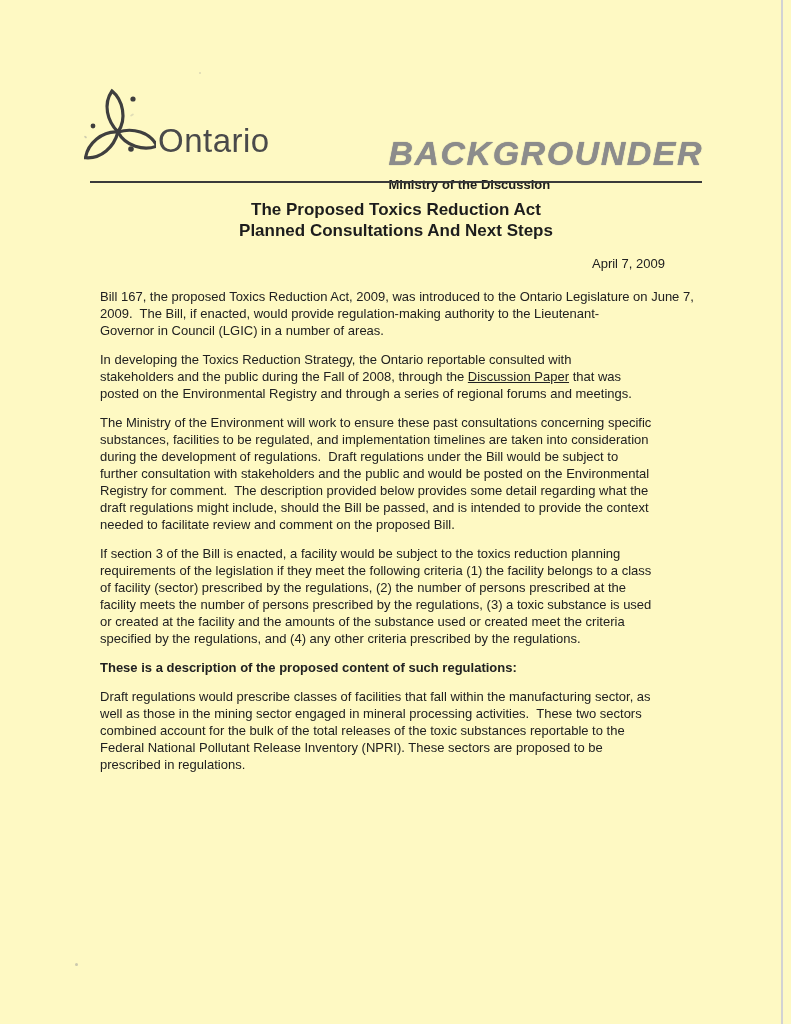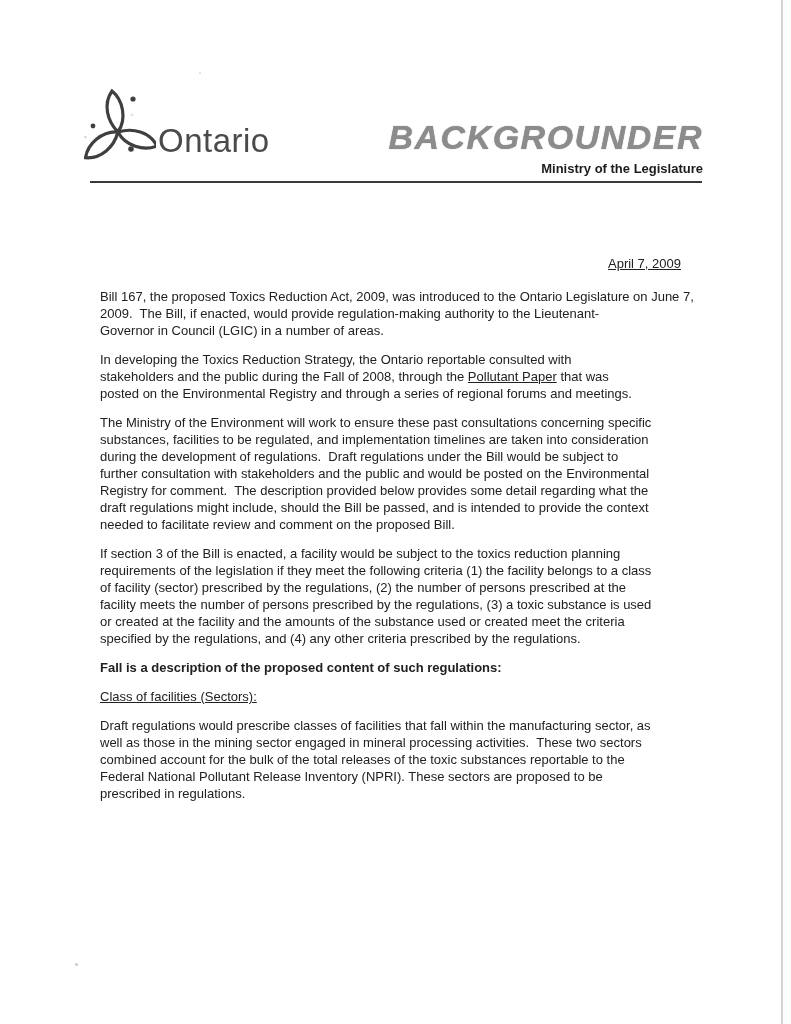--- a/index.html
+++ b/index.html
@@ -1,54 +1,54 @@
 <!DOCTYPE html>
 <html><head>
 <meta charset="utf-8">
 <style>
   html,body{margin:0;padding:0;background:#e8e8e8;}
   .page{
     position:relative;
     width:791px;height:1024px;
-    background:#ffffff;
+    background:#fef9c3;
     margin:0 auto;
     overflow:hidden;
     font-family:"Liberation Sans", sans-serif;
     color:#212121;
   }
   
   .scan-line{position:absolute;left:781px;top:0;width:2px;height:1024px;background:#d2d2d4;}
   .speck{position:absolute;background:#9a9a9a;border-radius:50%;opacity:.45;}
   .speck.s1{left:84px;top:136px;width:3px;height:2px;transform:rotate(40deg);}
   .speck.s2{left:130px;top:114px;width:4px;height:2px;transform:rotate(-30deg);opacity:.3;}
   .speck.s3{left:199px;top:72px;width:2px;height:2px;opacity:.35;}
   .speck.s4{left:75px;top:963px;width:3px;height:3px;opacity:.5;}
 
   
   .logo{position:absolute;left:84px;top:88px;display:flex;align-items:flex-end;}
   .logo svg{display:block;}
   .wordmark{
     font-size:33px;color:#4a4a4a;letter-spacing:.5px;
     margin-left:2px;margin-bottom:7px;line-height:1;
   }
-  .brand{position:absolute;right:88px;top:120px;text-align:right;}
+  .brand{position:absolute;right:88px;top:136px;text-align:left;}
   .backgrounder{
     font-size:34px;font-weight:bold;font-style:italic;
     color:#8c8c8c;letter-spacing:1.5px;line-height:1.05;
     text-shadow:0 0 1px #787878;
   }
   .ministry{font-size:13px;font-weight:bold;color:#1b1b1b;margin-top:5px;}
   .header-rule{position:absolute;left:90px;top:181px;width:612px;height:2px;background:#3a3a3a;}
 
   
   .doc-title{
     position:absolute;left:90px;top:199px;width:612px;
     text-align:center;font-size:17px;font-weight:bold;line-height:21px;color:#1d1d1d;
   }
-  .doc-date{position:absolute;left:100px;top:256px;width:581px;text-align:right;font-size:13px;text-decoration:underline;}
+  .doc-date{position:absolute;left:84px;top:256px;width:581px;text-align:right;font-size:13px;}
 
   
   .body{position:absolute;left:100px;top:288px;width:680px;font-size:13px;line-height:17px;}
   .body p, .body h2, .body h3{
     margin:0 0 12px 0;white-space:pre-wrap;font-size:13px;line-height:17px;font-weight:normal;
   }
   .body h2{font-weight:bold;}
   .body h3{text-decoration:underline;}
   .doc-link{color:inherit;text-decoration:underline;cursor:pointer;}
 </style>
@@ -74,56 +74,59 @@
         <circle cx="49" cy="11" r="2.6"></circle>
         <circle cx="9" cy="38" r="2.4"></circle>
         <circle cx="47" cy="61" r="2.8"></circle>
       </g>
     </svg>
     <span class="wordmark">Ontario</span>
   </div>
 
   <div class="brand">
     <div class="backgrounder">BACKGROUNDER</div>
-    <div class="ministry">Ministry of the Legislature</div>
+    <div class="ministry">Ministry of the Discussion</div>
   </div>
 
   <div class="header-rule"></div>
 
+  <div class="doc-title">
+    <div>The Proposed Toxics Reduction Act</div>
+    <div>Planned Consultations And Next Steps</div>
+  </div>
 
   <div class="doc-date">April 7, 2009</div>
 
   <div class="body">
     <p>Bill 167, the proposed Toxics Reduction Act, 2009, was introduced to the Ontario Legislature on June 7,
 2009.  The Bill, if enacted, would provide regulation-making authority to the Lieutenant-
 Governor in Council (LGIC) in a number of areas.</p>
 
     <p><span>In developing the Toxics Reduction Strategy, the Ontario reportable consulted with
-stakeholders and the public during the Fall of 2008, through the </span><a class="doc-link">Pollutant Paper</a><span> that was
+stakeholders and the public during the Fall of 2008, through the </span><a class="doc-link">Discussion Paper</a><span> that was
 posted on the Environmental Registry and through a series of regional forums and meetings.</span></p>
 
     <p>The Ministry of the Environment will work to ensure these past consultations concerning specific
 substances, facilities to be regulated, and implementation timelines are taken into consideration
 during the development of regulations.  Draft regulations under the Bill would be subject to
 further consultation with stakeholders and the public and would be posted on the Environmental
 Registry for comment.  The description provided below provides some detail regarding what the
 draft regulations might include, should the Bill be passed, and is intended to provide the context
 needed to facilitate review and comment on the proposed Bill.</p>
 
 
     <p>If section 3 of the Bill is enacted, a facility would be subject to the toxics reduction planning
 requirements of the legislation if they meet the following criteria (1) the facility belongs to a class
 of facility (sector) prescribed by the regulations, (2) the number of persons prescribed at the
 facility meets the number of persons prescribed by the regulations, (3) a toxic substance is used
 or created at the facility and the amounts of the substance used or created meet the criteria
 specified by the regulations, and (4) any other criteria prescribed by the regulations.</p>
 
-    <h2>Fall is a description of the proposed content of such regulations:</h2>
+    <h2>These is a description of the proposed content of such regulations:</h2>
 
-    <h3>Class of facilities (Sectors):</h3>
 
     <p>Draft regulations would prescribe classes of facilities that fall within the manufacturing sector, as
 well as those in the mining sector engaged in mineral processing activities.  These two sectors
 combined account for the bulk of the total releases of the toxic substances reportable to the
 Federal National Pollutant Release Inventory (NPRI). These sectors are proposed to be
 prescribed in regulations.</p>
   </div>
 
 </div>
 

